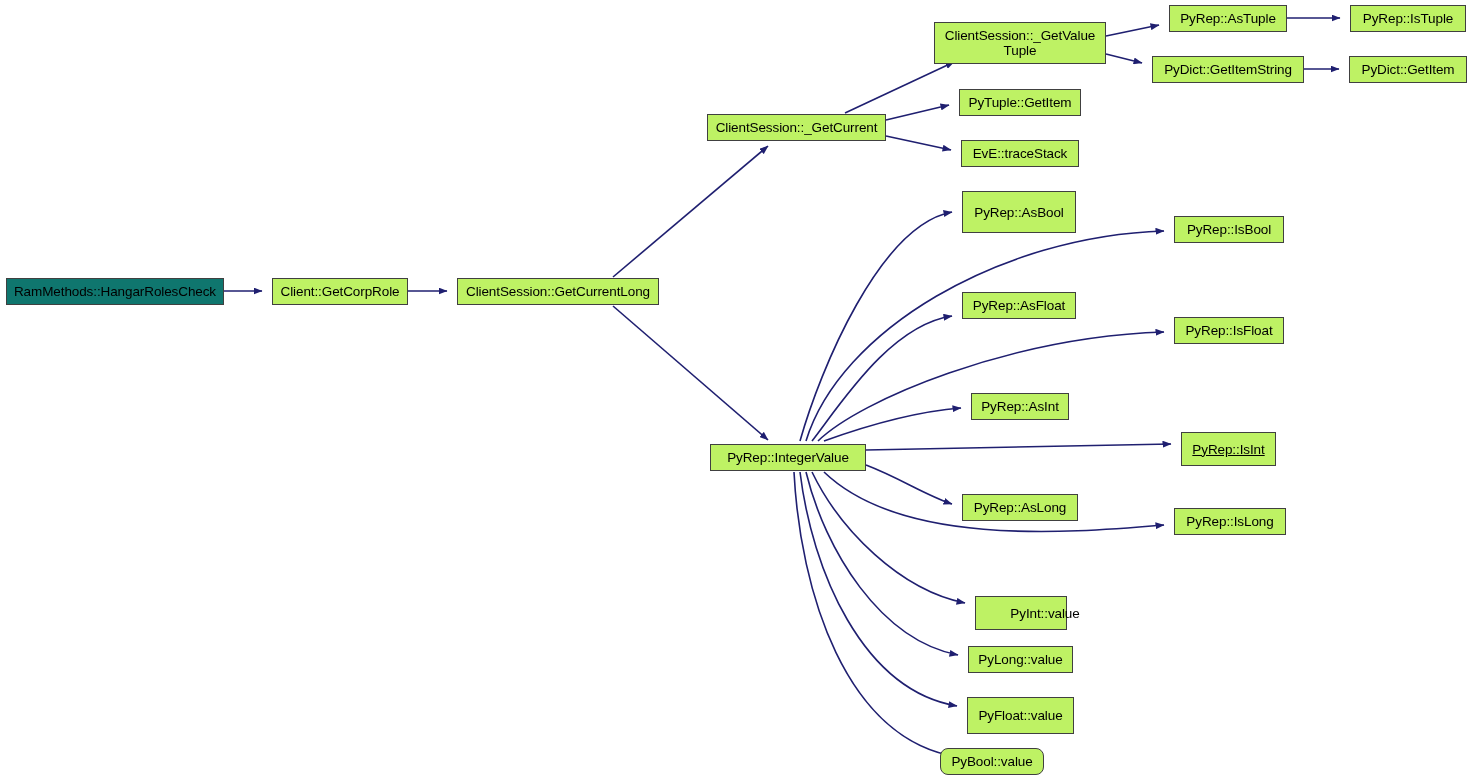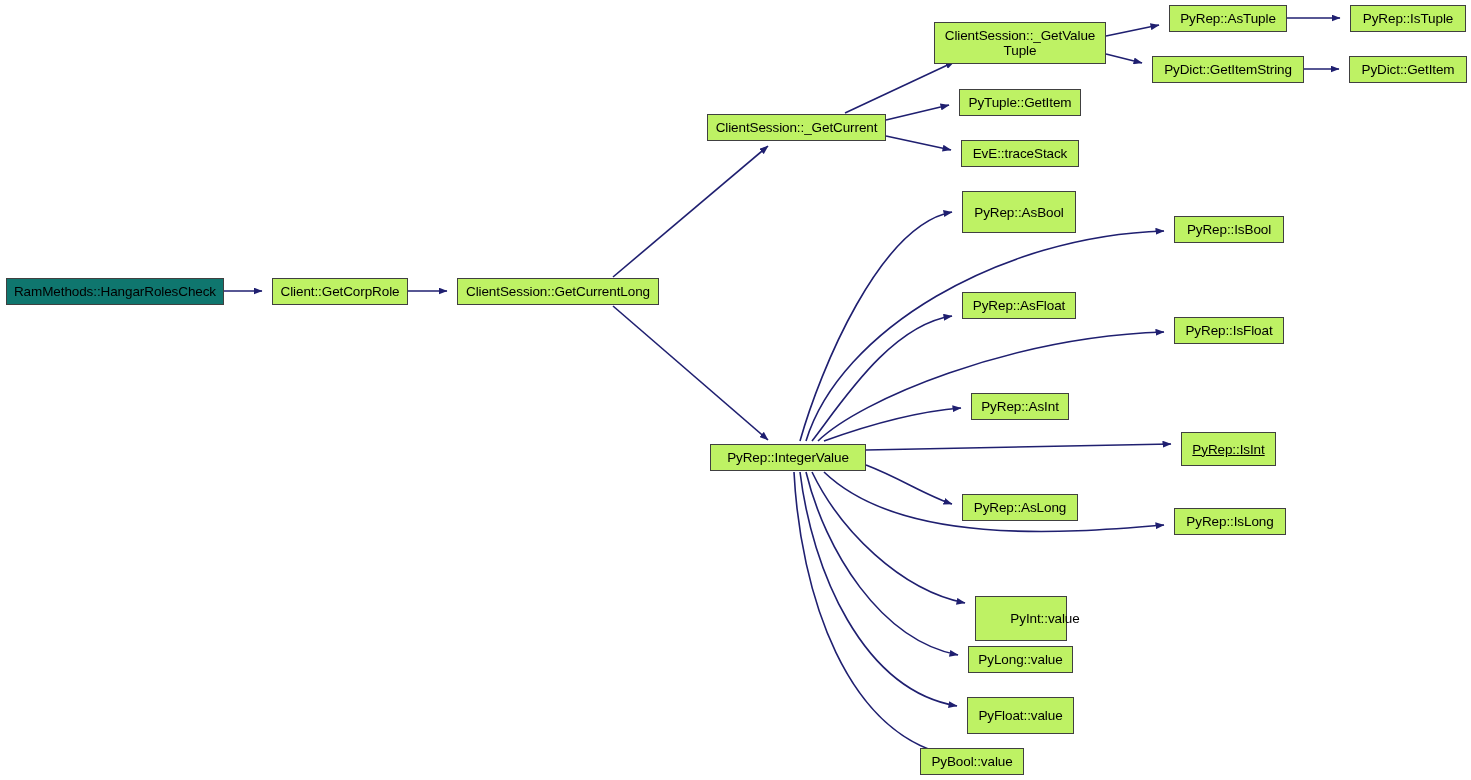--- a/index.html
+++ b/index.html
@@ -96,19 +96,19 @@
       <div class="node" style="left: 1349px; top: 56px; width: 118px; height: 27px;">PyDict::GetItem</div>
       <div class="node" style="left: 710px; top: 444px; width: 156px; height: 27px;">PyRep::IntegerValue</div>
       <div class="node" style="left: 962px; top: 191px; width: 114px; height: 42px;">PyRep::AsBool</div>
       <div class="node" style="left: 1174px; top: 216px; width: 110px; height: 27px;">PyRep::IsBool</div>
       <div class="node" style="left: 962px; top: 292px; width: 114px; height: 27px;">PyRep::AsFloat</div>
       <div class="node" style="left: 1174px; top: 317px; width: 110px; height: 27px;">PyRep::IsFloat</div>
       <div class="node" style="left: 971px; top: 393px; width: 98px; height: 27px;">PyRep::AsInt</div>
       <div class="node" style="left: 1181px; top: 432px; width: 95px; height: 34px; text-decoration: underline;">PyRep::IsInt</div>
       <div class="node" style="left: 962px; top: 494px; width: 116px; height: 27px;">PyRep::AsLong</div>
       <div class="node" style="left: 1174px; top: 508px; width: 112px; height: 27px;">PyRep::IsLong</div>
-      <div class="node" style="left: 975px; top: 596px; width: 92px; height: 45px; padding-left: 48px;">PyInt::value</div>
+      <div class="node" style="left: 975px; top: 596px; width: 92px; height: 34px; padding-left: 48px;">PyInt::value</div>
       <div class="node" style="left: 968px; top: 646px; width: 105px; height: 27px;">PyLong::value</div>
       <div class="node" style="left: 967px; top: 697px; width: 107px; height: 37px;">PyFloat::value</div>
-      <div class="node" style="left: 920px; top: 748px; width: 104px; height: 27px;">PyBool::value</div>
+      <div class="node" style="left: 940px; top: 748px; width: 104px; height: 27px; border-radius: 8px;">PyBool::value</div>
     </div>
 
 </div>
 
 </body></html>

